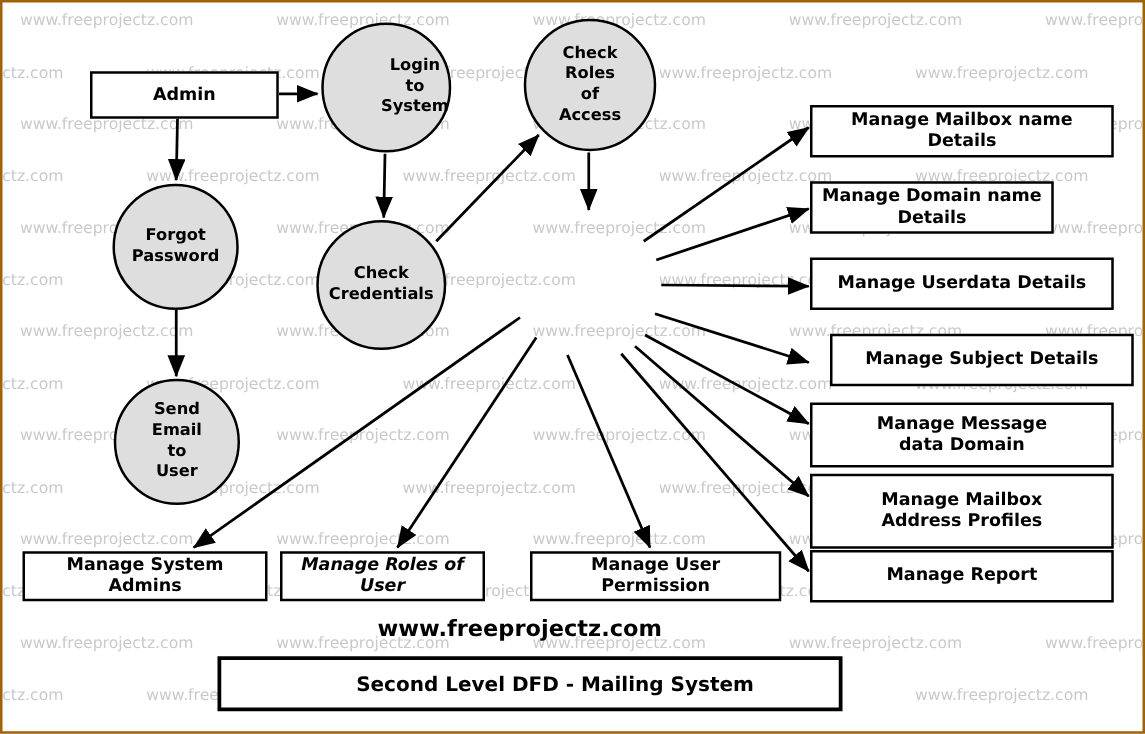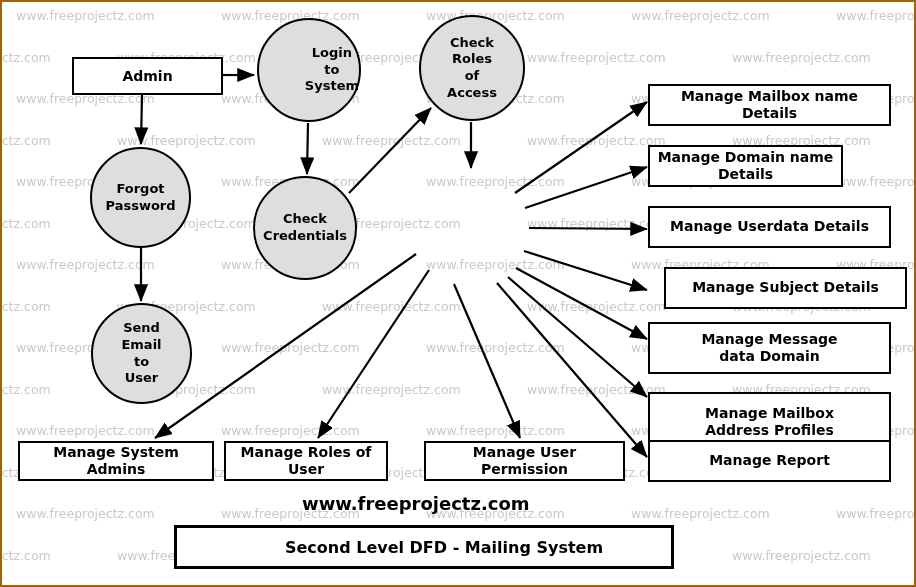--- a/index.html
+++ b/index.html
@@ -256,36 +256,36 @@
     <span>Manage Subject Details</span>
   </div>
 
   <div class="node store" style="left:646px;top:320px;width:243px;height:52px;">
     <span>
       <span>Manage Message</span><br>
       <span>data Domain</span>
     </span>
   </div>
 
-  <div class="node store" style="left:646px;top:390px;width:243px;height:60px;">
+  <div class="node store" style="left:646px;top:377px;width:243px;height:60px;">
     <span>
       <span>Manage Mailbox</span><br>
       <span>Address Profiles</span>
     </span>
   </div>
 
   <div class="node store" style="left:646px;top:438px;width:243px;height:42px;">
     <span>Manage  Report</span>
   </div>
 
   <div class="node store" style="left:16px;top:439px;width:196px;height:40px;">
     <span>Manage System Admins</span>
   </div>
 
-  <div class="node store" style="left:222px;top:439px;width:164px;height:40px;">
+  <div class="node store" style="left:222px;top:439px;width:164px;height:40px;font-style:italic;">
     <span>Manage Roles of User</span>
   </div>
 
   <div class="node store" style="left:422px;top:439px;width:201px;height:40px;">
     <span>Manage User Permission</span>
   </div>
 
   <div class="brand" style="left:300px;top:491px;">www.freeprojectz.com</div>
 
   <div class="node titlebox" style="left:172px;top:523px;width:500px;height:44px;">

